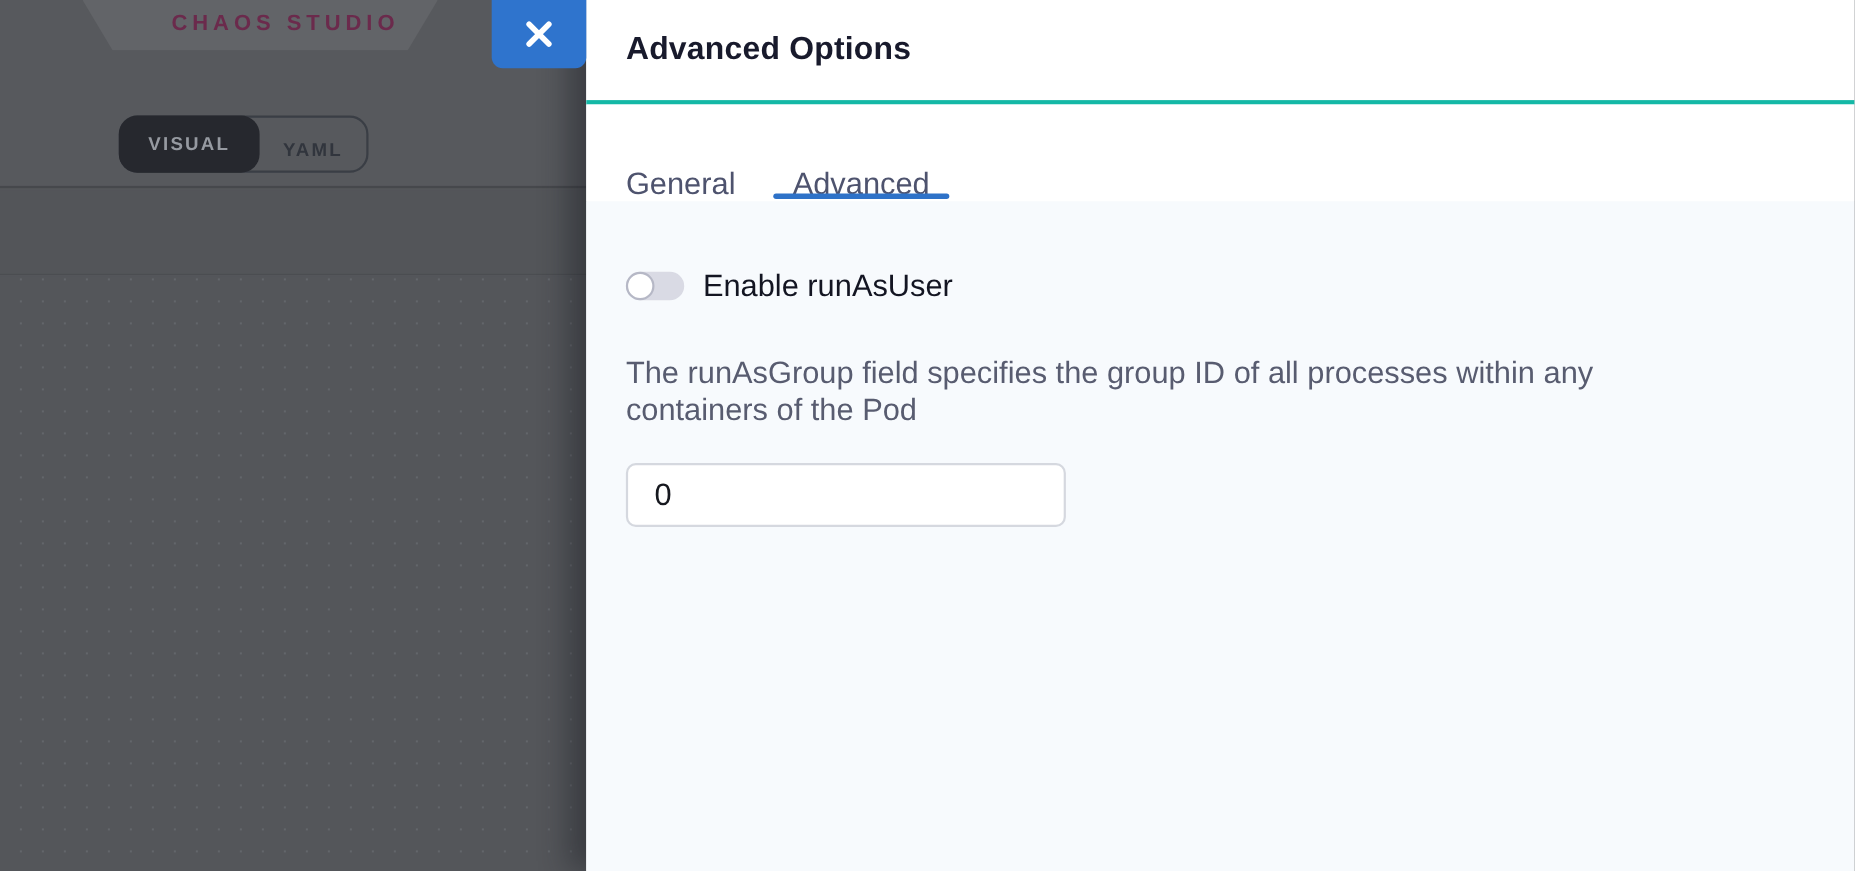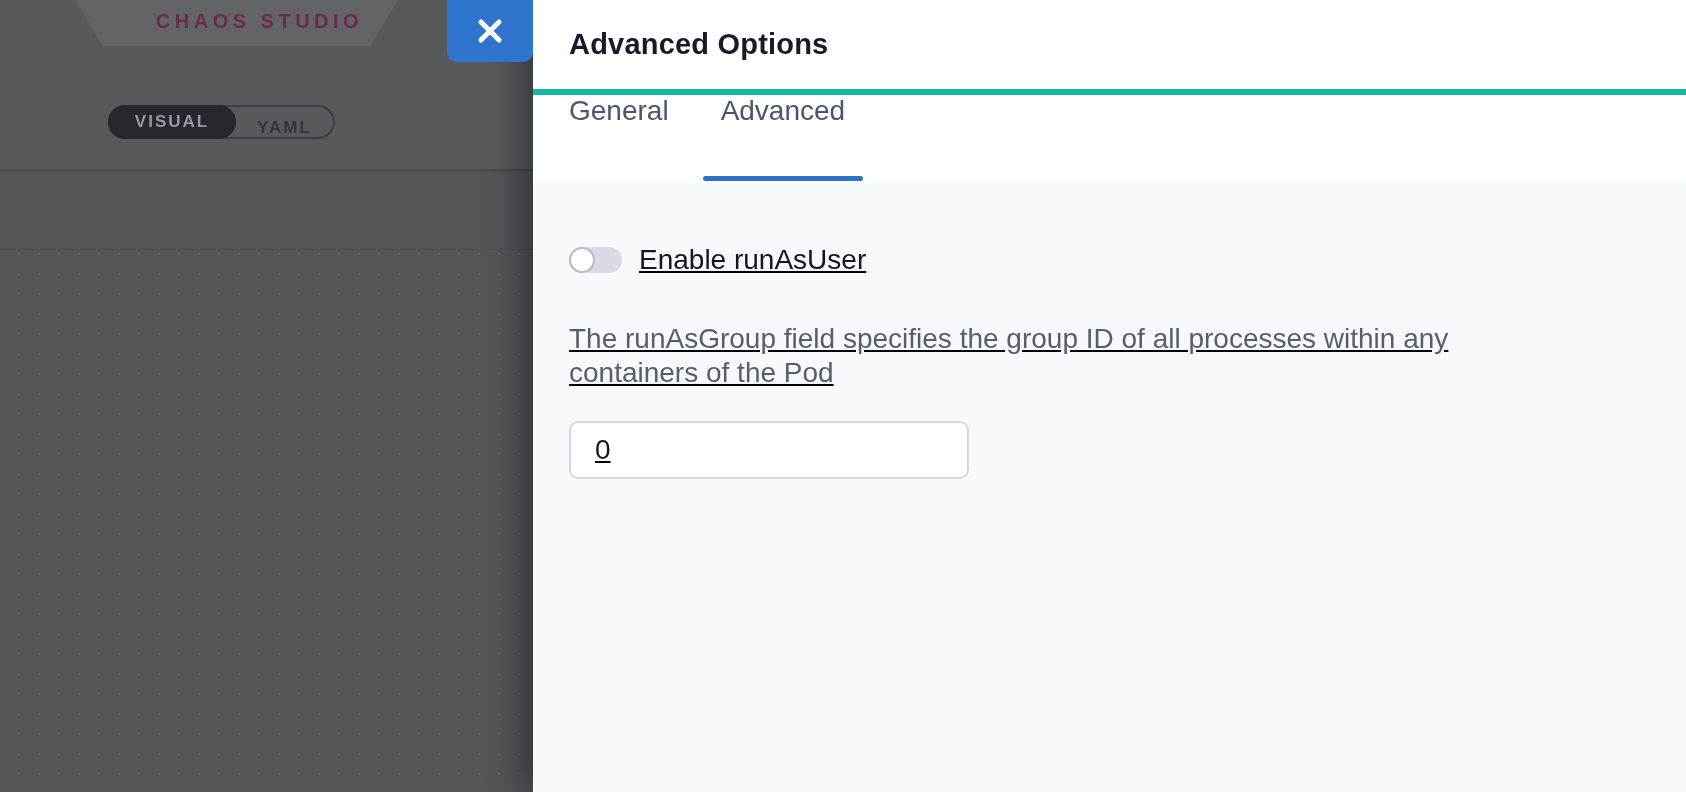--- a/index.html
+++ b/index.html
@@ -25,21 +25,21 @@
     position: absolute; left: 75px; top: 0; width: 323px; height: 46px;
     background: #626468;
     clip-path: polygon(0% 0%, 100% 0%, 91.5% 100%, 8.5% 100%);
     display: flex; align-items: center; justify-content: center;
   }
   .brand-banner span {
     font-size: 20px; font-weight: 800; letter-spacing: 4.5px;
     color: #6b2a4c; padding-bottom: 4px; margin-left: 46px;
   }
   .segmented {
-    position: absolute; left: 108px; top: 105px; width: 227px; height: 34px;
+    position: absolute; left: 108px; top: 105px; width: 227px; height: 52px;
     border: 2px solid #3a3e45; border-radius: 17px;
     display: flex; align-items: stretch;
   }
   .seg {
     display: flex; align-items: center; justify-content: center;
     font-size: 17px; font-weight: 700; letter-spacing: 2px;
     cursor: pointer;
   }
   .seg-visual {
     width: 128px; margin: -2px 0 -2px -2px; border-radius: 17px;
@@ -69,47 +69,46 @@
   .close-btn svg { display: block; }
 
   
   .drawer {
     position: absolute; left: 533px; top: 0; width: 1153px; height: 792px;
     background: #ffffff; z-index: 20;
     box-shadow: -16px 0 26px rgba(25, 27, 33, 0.45);
   }
   .drawer-header {
     height: 95px; background: #ffffff;
-    border-bottom: 6px solid #14b8a6;
+    border-bottom: 4px solid #14b8a6;
     display: flex; align-items: center; padding: 0 36px;
   }
   .drawer-title {
     font-size: 29px; font-weight: 700; color: #181a2c; letter-spacing: 0.2px;
   }
   .tabs {
     height: 88px; background: #ffffff;
     display: flex; align-items: center; gap: 52px; padding: 0 36px;
   }
   .tab {
     position: relative; height: 100%;
-    display: flex; align-items: flex-start;
+    display: flex; align-items: flex-end;
     font-size: 28px; color: #4e536e; cursor: pointer;
   }
   .tab-underline {
     display: none;
     position: absolute; left: -18px; bottom: 2px;
     width: calc(100% + 36px); height: 5px;
     border-radius: 3px; background: #2e72c8;
   }
   .tab.active .tab-underline { display: block; }
 
   .drawer-body {
     height: 609px; background: #f7fafd;
     padding: 61px 40px 0 36px;
-    text-decoration: underline;
   }
 
   .toggle-row { display: flex; align-items: center; }
   .toggle {
     position: relative; width: 53px; height: 26px; border-radius: 13px;
     cursor: pointer; flex: none;
   }
   .toggle .knob {
     position: absolute; top: 0; width: 26px; height: 26px;
     border-radius: 50%; background: #ffffff;

